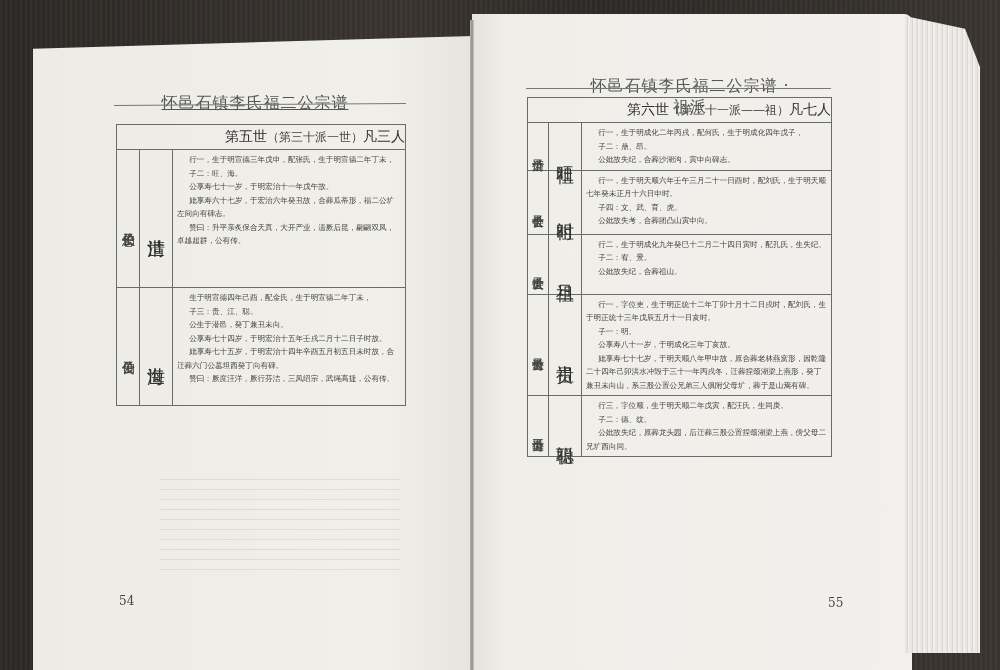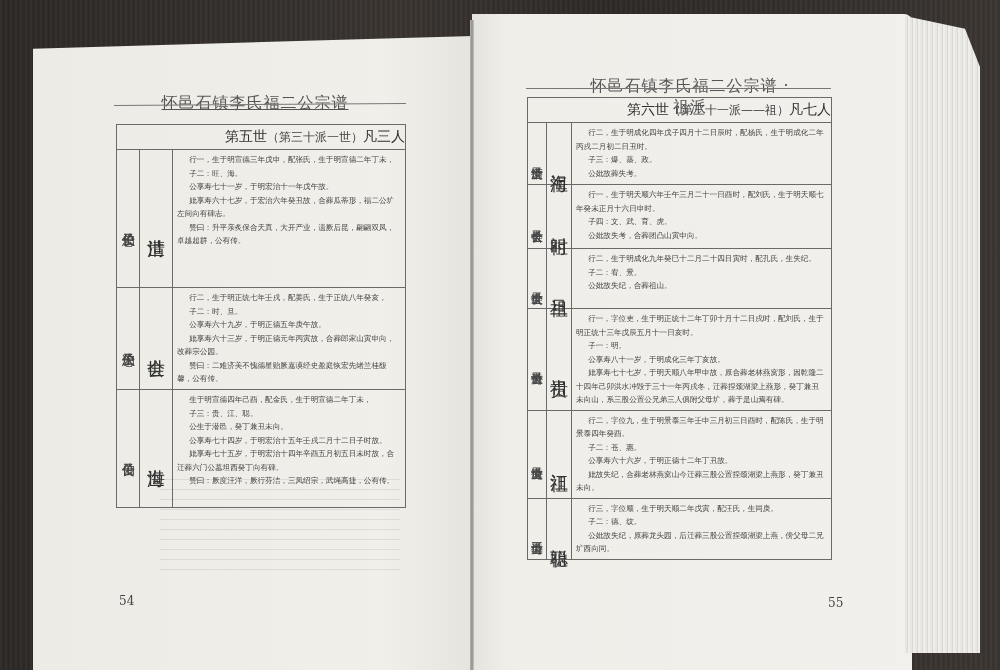--- a/index.html
+++ b/index.html
@@ -79,31 +79,20 @@
     <td class="rel" style="width:18px;"><span style="writing-mode:vertical-rl;">伯忠公长子</span></td>
     <td class="name" style="width:30px;"><span style="writing-mode:vertical-rl;">世清</span></td>
     <td class="body-cell">
       <p>行一，生于明宣德三年戊申，配张氏，生于明宣德二年丁未，</p>
       <p>子二：旺、海。</p>
       <p>公享寿七十一岁，于明宏治十一年戊午故。</p>
       <p>妣享寿六十七岁，于宏治六年癸丑故，合葬瓜蒂形，福二公圹左间向有碑志。</p>
       <p>赞曰：升平亲炙保合天真，大开产业，遗厥后昆，翩翩双凤，卓越超群，公有传。</p>
     </td>
   </tr>
-  <tr style="height:102px;">
-    <td class="rel"><span style="writing-mode:vertical-rl;">伯忠公次子</span></td>
-    <td class="name"><span style="writing-mode:vertical-rl;">世会</span></td>
-    <td class="body-cell">
-      <p>行二，生于明正统七年壬戌，配姜氏，生于正统八年癸亥，</p>
-      <p>子二：时、旦。</p>
-      <p>公享寿六十九岁，于明正德五年庚午故。</p>
-      <p>妣享寿六十三岁，于明正德元年丙寅故，合葬郎家山寅申向，改葬宗公园。</p>
-      <p>赞曰：二难济美不愧德星贻厥嘉谟经史盈庭恢宏先绪兰桂馥馨，公有传。</p>
-    </td>
-  </tr>
   <tr style="height:118px;margin-left:24px;">
     <td class="rel"><span style="writing-mode:vertical-rl;">伯良公子</span></td>
     <td class="name"><span style="writing-mode:vertical-rl;">世海</span></td>
     <td class="body-cell">
       <p>生于明宣德四年己酉，配金氏，生于明宣德二年丁未，</p>
       <p>子三：贵、江、聪。</p>
       <p>公生于潜邑，癸丁兼丑未向。</p>
       <p>公享寿七十四岁，于明宏治十五年壬戌二月十二日子时故。</p>
       <p>妣享寿七十五岁，于明宏治十四年辛酉五月初五日未时故，合迁葬六门公墓坦西癸丁向有碑。</p>
       <p>赞曰：厥度汪洋，厥行芬洁，三凤绍宗，武绳高捷，公有传。</p>
@@ -117,27 +106,27 @@
 <div class="running-head" style="left:590px; top:76px; width:200px;">怀邑石镇李氏福二公宗谱 · 祖派</div>
 <div class="head-rule" style="left:526px; top:88px; width:305px;"></div>
 
 <table class="gen" style="left:527px; top:97px; width:305px;">
   <tbody>
       <tr>
     <td colspan="3" class="gen-title">
       <span>第六世</span><span class="paren">（第三十一派——祖）</span><span>凡七人</span>
     </td>
   </tr>
-  <tr style="height:62px;">
-    <td class="rel"><span style="writing-mode:vertical-rl; font-size:12px; line-height:14px;">世清公次子</span></td>
-    <td class="name"><span style="writing-mode:vertical-rl;">祖海</span></td>
+  <tr style="height:45px;">
+    <td class="rel" style="width:16px;"><span style="writing-mode:vertical-rl; font-size:12px; line-height:14px;">世清公子</span></td>
+    <td class="name" style="width:30px;"><span style="writing-mode:vertical-rl;">祖旺</span></td>
     <td class="body-cell">
-      <p>行二，生于明成化四年戊子四月十二日辰时，配杨氏，生于明成化二年丙戌二月初二日丑时。</p>
-      <p>子三：爆、蒸、政。</p>
-      <p>公妣故葬失考。</p>
+      <p>行一，生于明成化二年丙戌，配何氏，生于明成化四年戊子，</p>
+      <p>子二：鼎、昂。</p>
+      <p>公妣故失纪，合葬沙湖沟，寅申向碑志。</p>
     </td>
   </tr>
   <tr style="height:64px;">
     <td class="rel"><span style="writing-mode:vertical-rl; font-size:12px; line-height:14px;">世会公长子</span></td>
     <td class="name"><span style="writing-mode:vertical-rl;">祖时</span></td>
     <td class="body-cell">
       <p>行一，生于明天顺六年壬午三月二十一日酉时，配刘氏，生于明天顺七年癸未正月十六日申时。</p>
       <p>子四：文、武、育、虎。</p>
       <p>公妣故失考，合葬团凸山寅申向。</p>
     </td>
@@ -154,30 +143,20 @@
   <tr style="height:98px;">
     <td class="rel"><span style="writing-mode:vertical-rl; font-size:12px; line-height:14px;">世海公长子</span></td>
     <td class="name"><span style="writing-mode:vertical-rl;">祖贵</span></td>
     <td class="body-cell">
       <p>行一，字位吏，生于明正统十二年丁卯十月十二日戌时，配刘氏，生于明正统十三年戊辰五月十一日亥时。</p>
       <p>子一：明。</p>
       <p>公享寿八十一岁，于明成化三年丁亥故。</p>
       <p>妣享寿七十七岁，于明天顺八年甲申故，原合葬老林燕窝形，因乾隆二十四年己卯洪水冲毁于三十一年丙戌冬，迁葬捏颈湖梁上燕形，癸丁兼丑未向山，系三股公置公兄弟三人俱附父母圹，葬于是山焉有碑。</p>
     </td>
   </tr>
-  <tr style="height:74px;">
-    <td class="rel"><span style="writing-mode:vertical-rl; font-size:12px; line-height:14px;">世海公次子</span></td>
-    <td class="name"><span style="writing-mode:vertical-rl;">祖江</span></td>
-    <td class="body-cell">
-      <p>行二，字位九，生于明景泰三年壬申三月初三日酉时，配陈氏，生于明景泰四年癸酉。</p>
-      <p>子二：苍、惠。</p>
-      <p>公享寿六十六岁，于明正德十二年丁丑故。</p>
-      <p>妣故失纪，合葬老林燕窝山今迁葬三股公置捏颈湖梁上燕形，癸丁兼丑未向。</p>
-    </td>
-  </tr>
   <tr style="height:60px;">
     <td class="rel"><span style="writing-mode:vertical-rl; font-size:12px; line-height:14px;">世海公三子</span></td>
     <td class="name"><span style="writing-mode:vertical-rl;">祖聪</span></td>
     <td class="body-cell">
       <p>行三，字位顺，生于明天顺二年戊寅，配汪氏，生同庚。</p>
       <p>子二：德、纹。</p>
       <p>公妣故失纪，原葬龙头园，后迁葬三股公置捏颈湖梁上燕，傍父母二兄圹西向同。</p>
     </td>
   </tr>
 </tbody>

